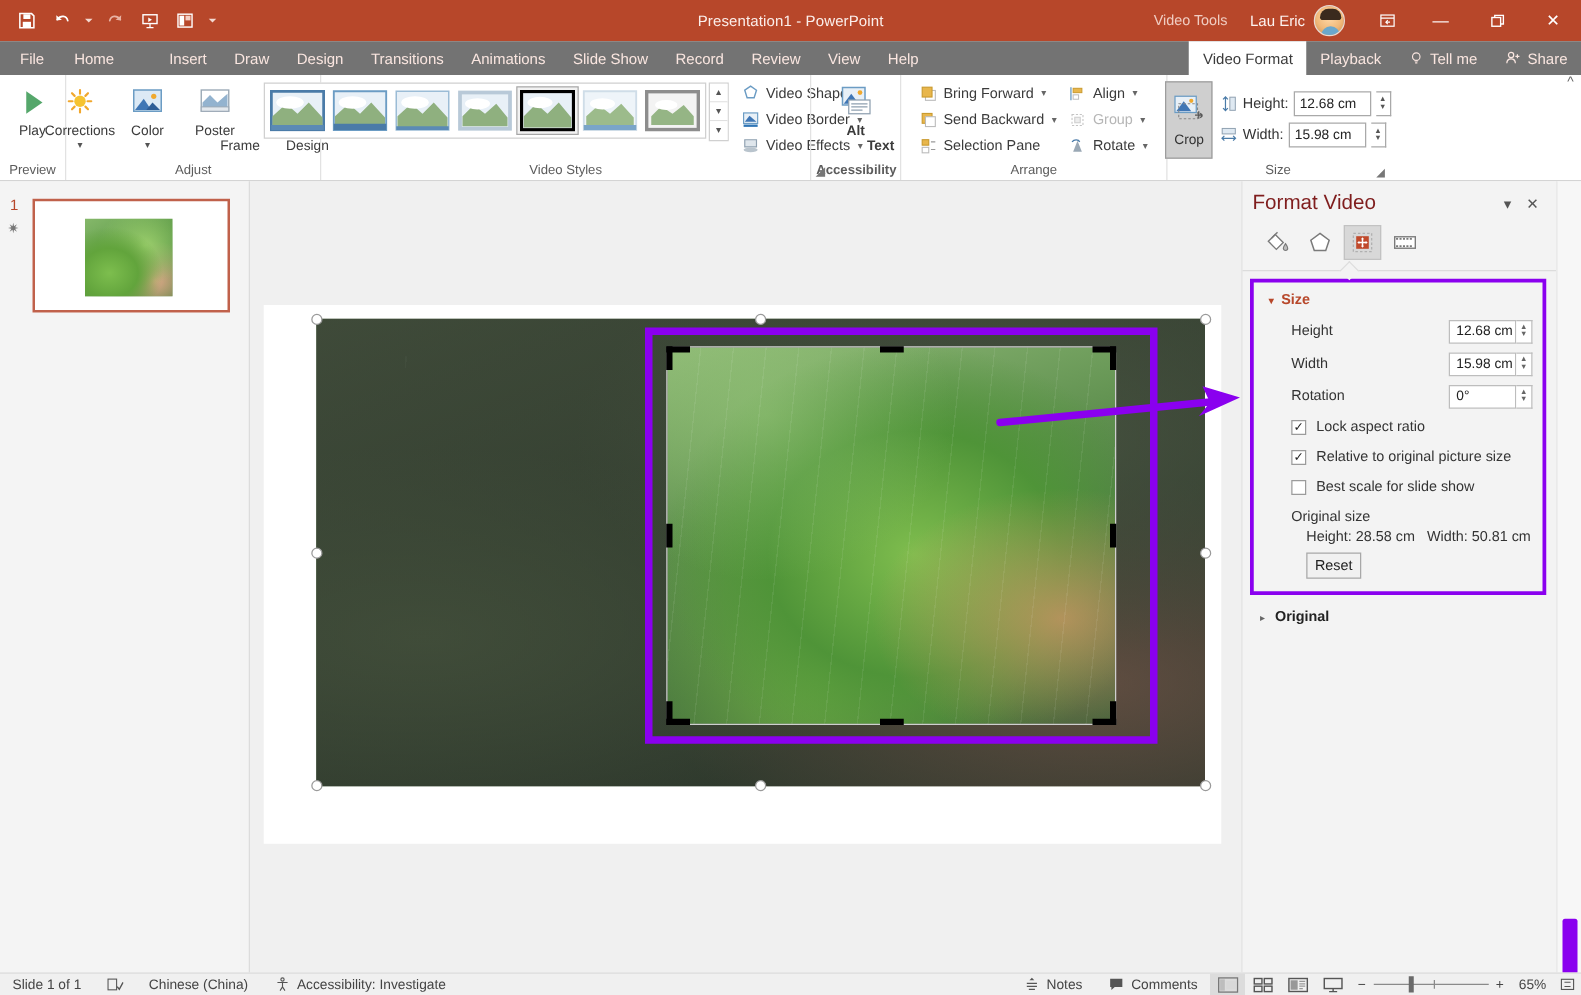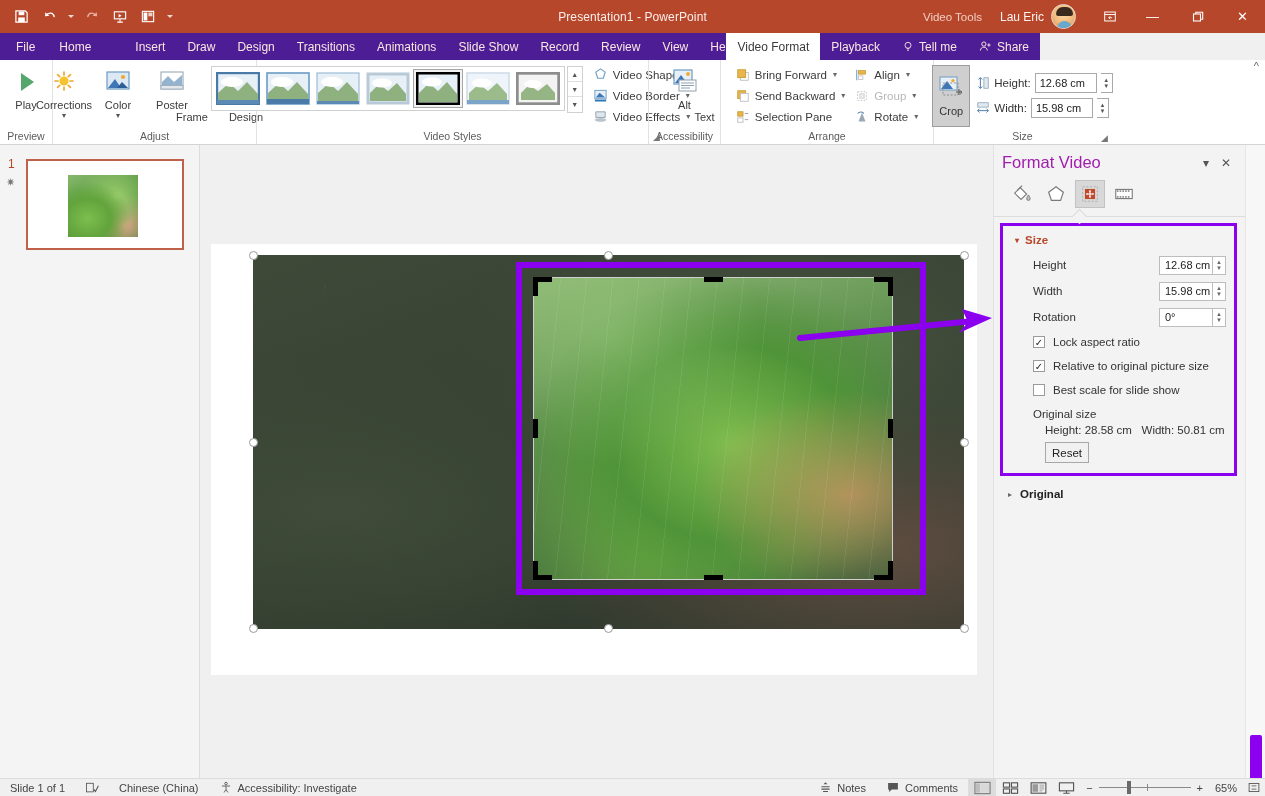--- a/index.html
+++ b/index.html
@@ -60,22 +60,22 @@
     background:#6aa7cc; border-radius: 8px 8px 0 0;
   }
   .win-btn {
     width: 45px; height: 33px; display:flex; align-items:center; justify-content:center;
     color:#fff; font-size: 13px;
   }
   .win-btn.ribbon-opt { width: 40px; }
 
   
   .tabrow {
-    position: absolute; left: 0; top: 33px; width: 1040px; height: 27px;
-    background: #4c1d95; display: flex; align-items: flex-end;
+    position: absolute; left: 0; top: 33px; width: 1265px; height: 27px;
+    background: #737373; display: flex; align-items: flex-end;
   }
   .tab {
     display: flex; align-items: center; padding: 0 11px;
     font-size: 12px; color: #fae6e0; height: 27px; white-space: nowrap;
   }
   .tab.file { padding: 0 13px 0 16px; }
   .tab.spacer-after { margin-right: 22px; }
   .tabrow-right {
     position: absolute; right: 0; top: 0; height: 27px; display: flex; align-items: stretch;
   }
@@ -211,21 +211,21 @@
   }
   .ch { position:absolute; background:#000; z-index:7; }
   .arrow-annot { position:absolute; z-index: 9; }
 
   
   .pane {
     position: absolute; right: 20px; top: 145px; width: 252px; bottom: 18px;
     background: #f3f3f3; border-left: 1px solid #e2e2e2;
   }
   .pane-hdr { display:flex; align-items:center; padding: 8px 8px 0 8px; }
-  .pane-title { font-size: 16.5px; color: #a21caf; flex:1; }
+  .pane-title { font-size: 16.5px; color: #7f1d1d; flex:1; }
   .pane-ico { font-size: 12px; color: #555; padding: 0 6px; }
   .pane-tabs { display:flex; align-items:center; gap: 4px; padding: 8px 8px 0 13px; }
   .ptab { width: 30px; height: 28px; display:flex; align-items:center; justify-content:center; }
   .ptab.active { background:#d8d8d8; border:1px solid #c2c2c2; }
   .pane-sep { height:1px; background:#dcdcdc; margin: 8px 0 0 0; position:relative; }
   .pane-sep:after {
     content:""; position:absolute; left: 80px; top:-5px; width:10px; height:10px;
     background:#f3f3f3; border-left:1px solid #dcdcdc; border-top:1px solid #dcdcdc;
     transform: rotate(45deg);
   }
@@ -557,21 +557,21 @@
                 <ellipse cx="8" cy="11.6" rx="6" ry="2" fill="#b9c4cd"></ellipse>
               </svg>
             <span>Video Effects</span>
             <span class="caret">▾</span>
           </div>
         </div>
       </div>
       <div class="rgroup-label">Video Styles</div>
     </div>
 
-    <div class="rgroup" style="width:72px;">
+    <div class="rgroup" style="width:72px;font-weight:bold;">
       <div class="rgroup-body">
         <div class="bigbtn">
           <span class="glyph">
             <svg width="30" height="28" viewBox="0 0 30 28">
                 <rect x="4" y="2" width="18" height="14" fill="#e8f0f7" stroke="#6b9cc4" stroke-width="1.2"></rect>
                 <circle cx="18" cy="6" r="1.9" fill="#f0a92e"></circle>
                 <path d="M5 15 L11 7 L17 15 Z" fill="#3f76b5"></path>
                 <rect x="9" y="12" width="17" height="11" fill="#fff" stroke="#8fa0b0" stroke-width="1"></rect>
                 <g stroke="#8fa0b0" stroke-width="1">
                   <path d="M11 15h13M11 17.5h13M11 20h9"></path>

